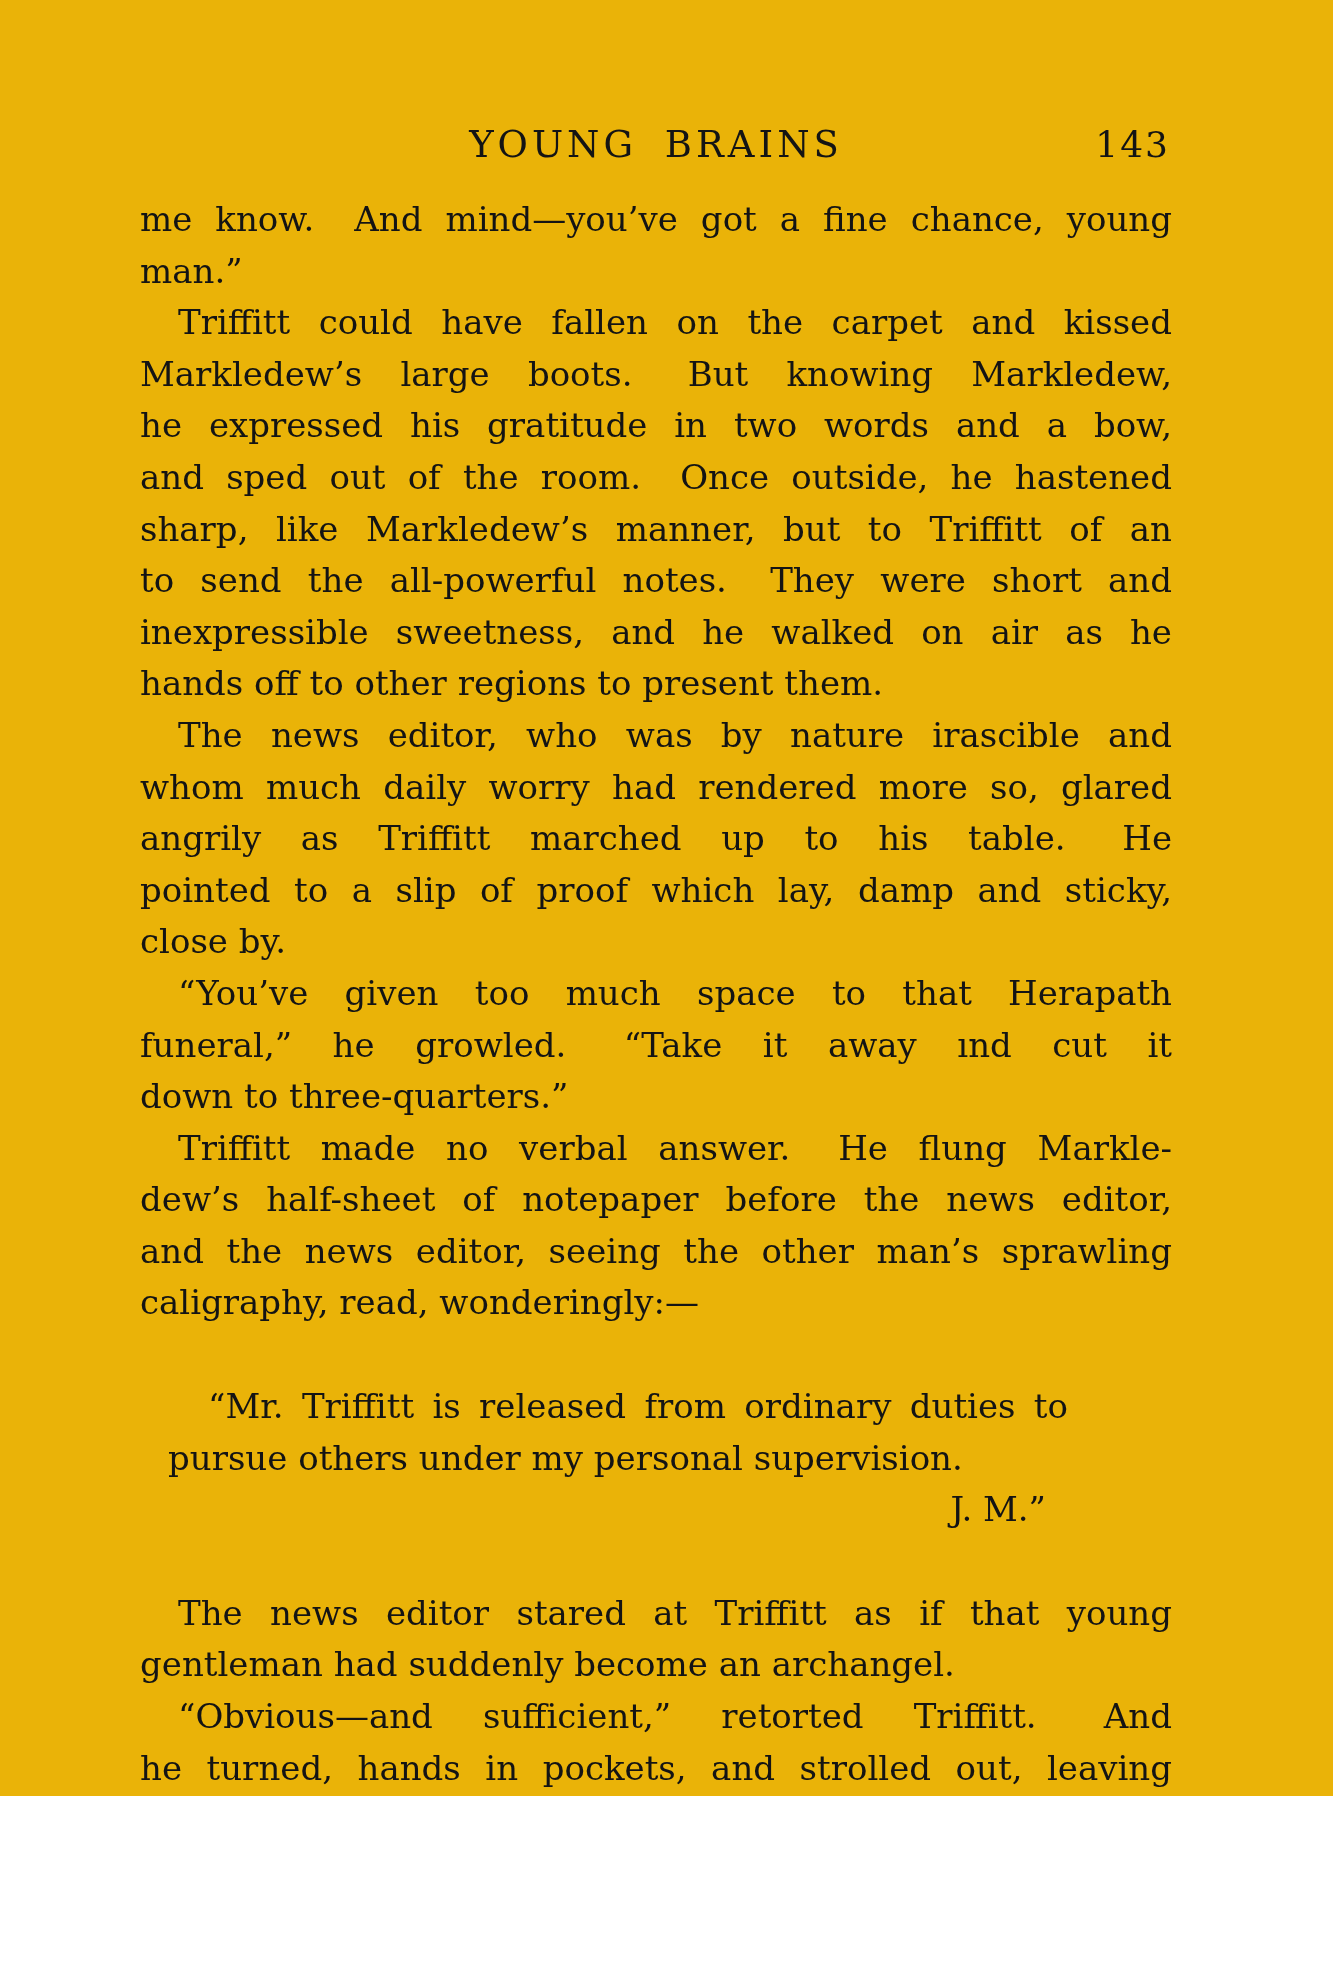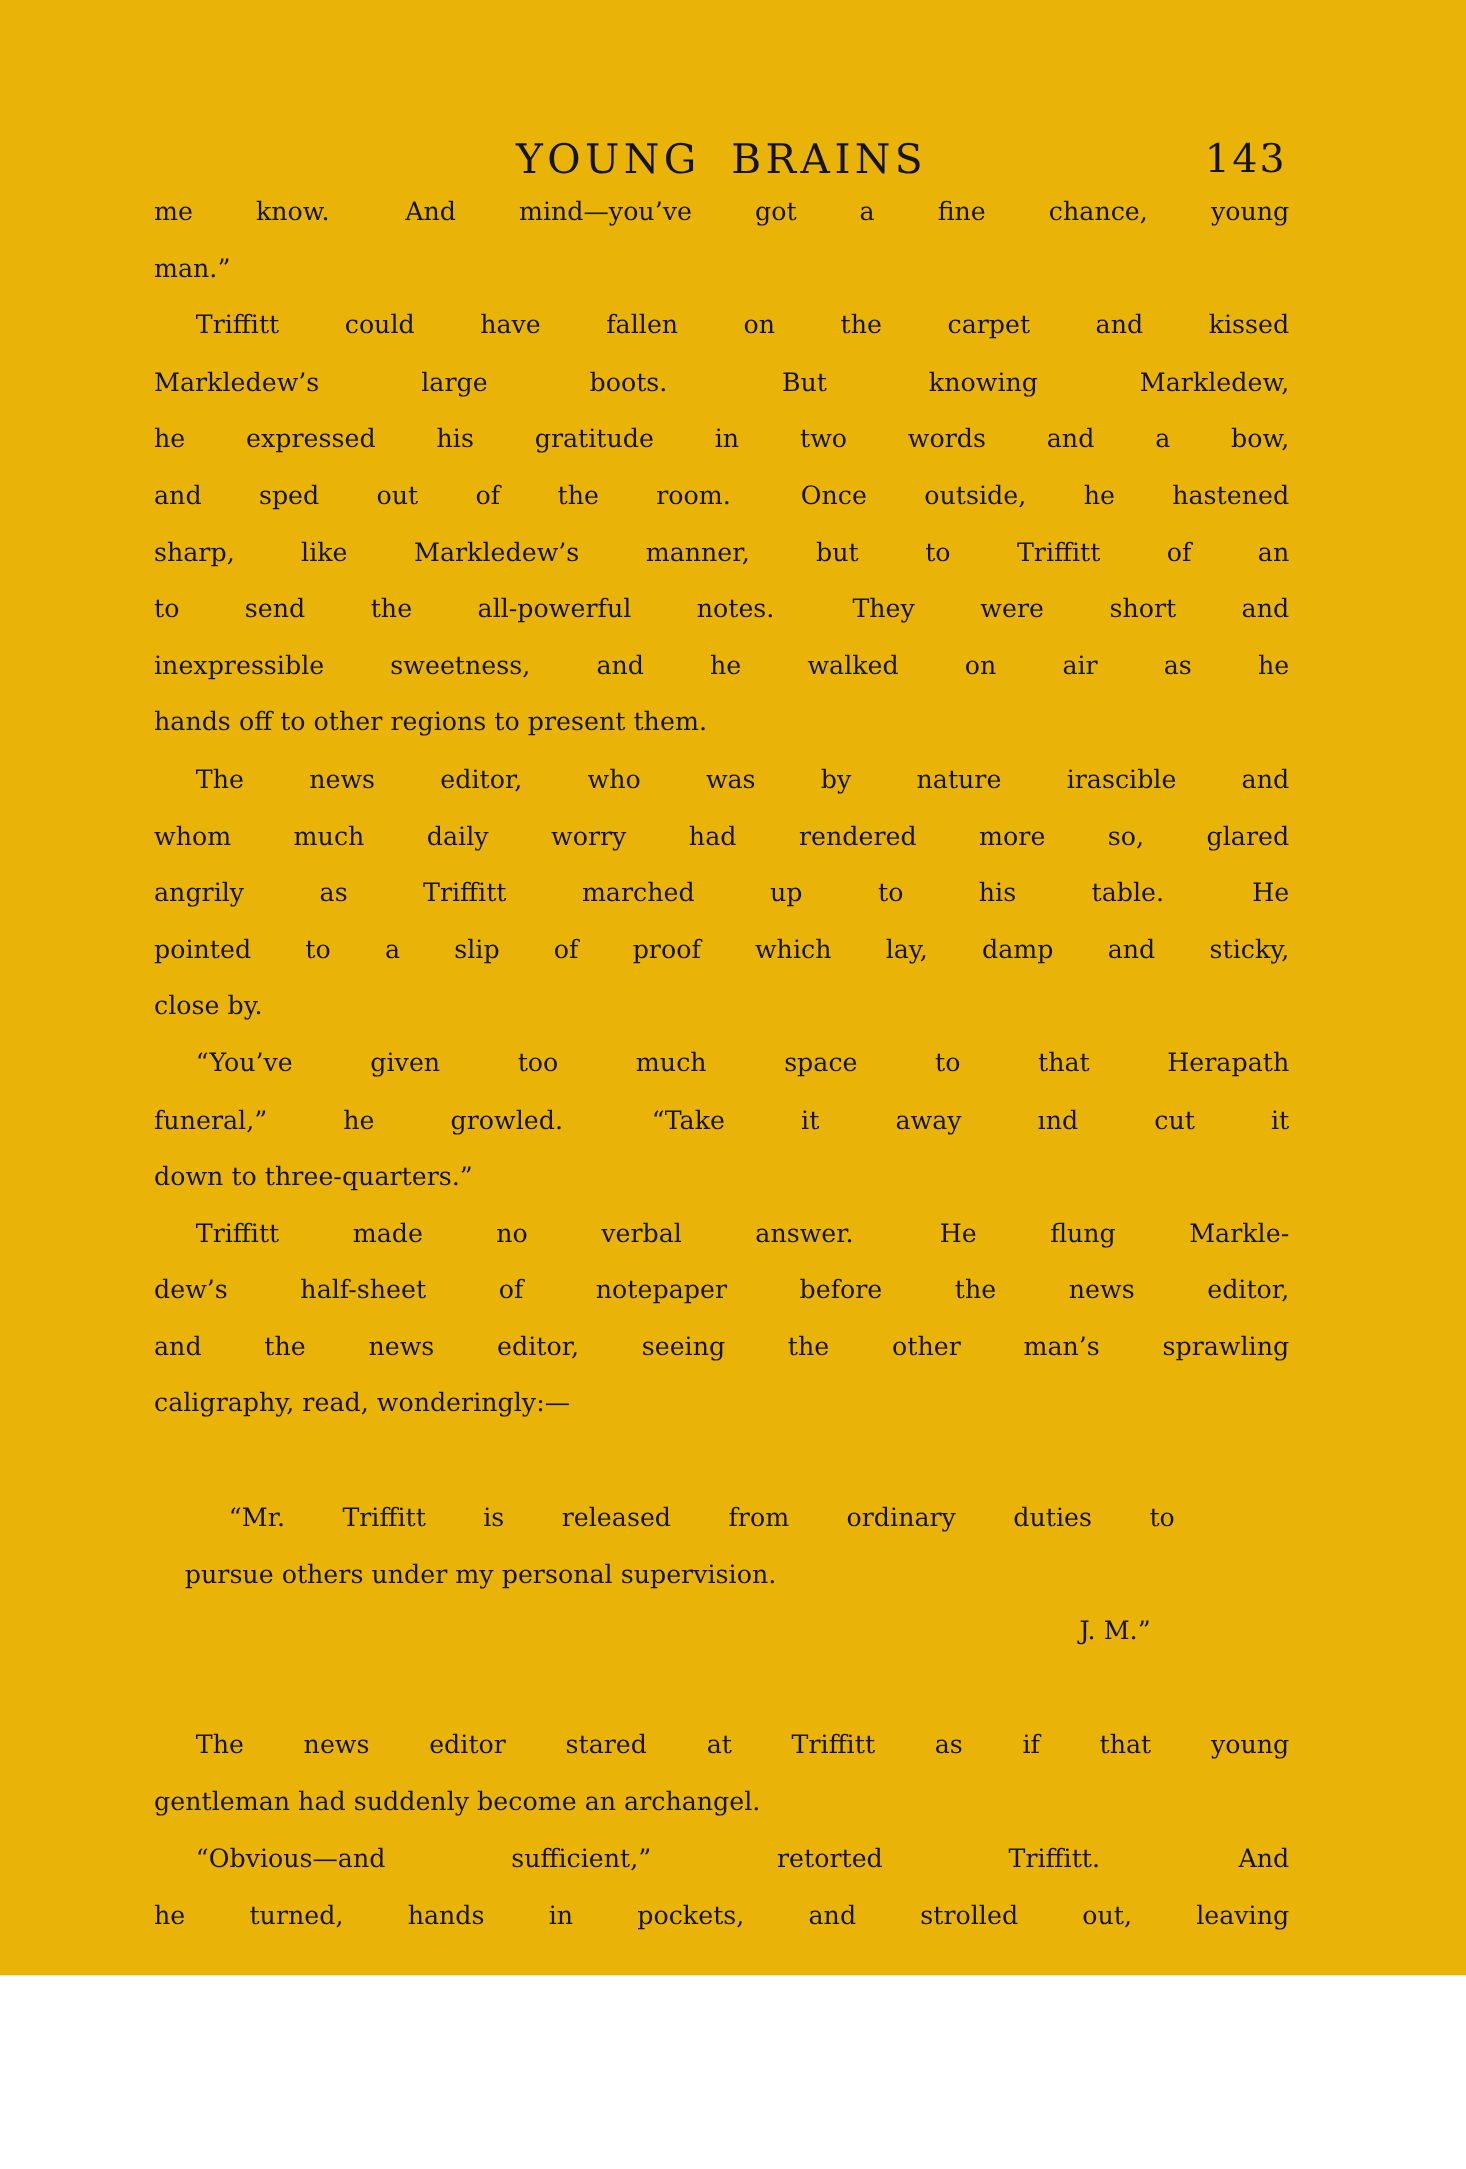--- a/index.html
+++ b/index.html
@@ -29,21 +29,22 @@
     word-spacing: 12px;
   }
   .running-pagenum {
     position: absolute;
     right: 2px;
     top: 0;
     font-size: 36px;
     letter-spacing: 2px;
   }
   .body-text {
-    font-size: 23px;
+    margin-top: 26px;
+    font-size: 34px;
     line-height: 51.6px;
   }
   .ln {
     text-align: justify;
     text-align-last: justify;
     -moz-text-align-last: justify;
   }
   .ln.plain {
     text-align: left;
     text-align-last: left;

